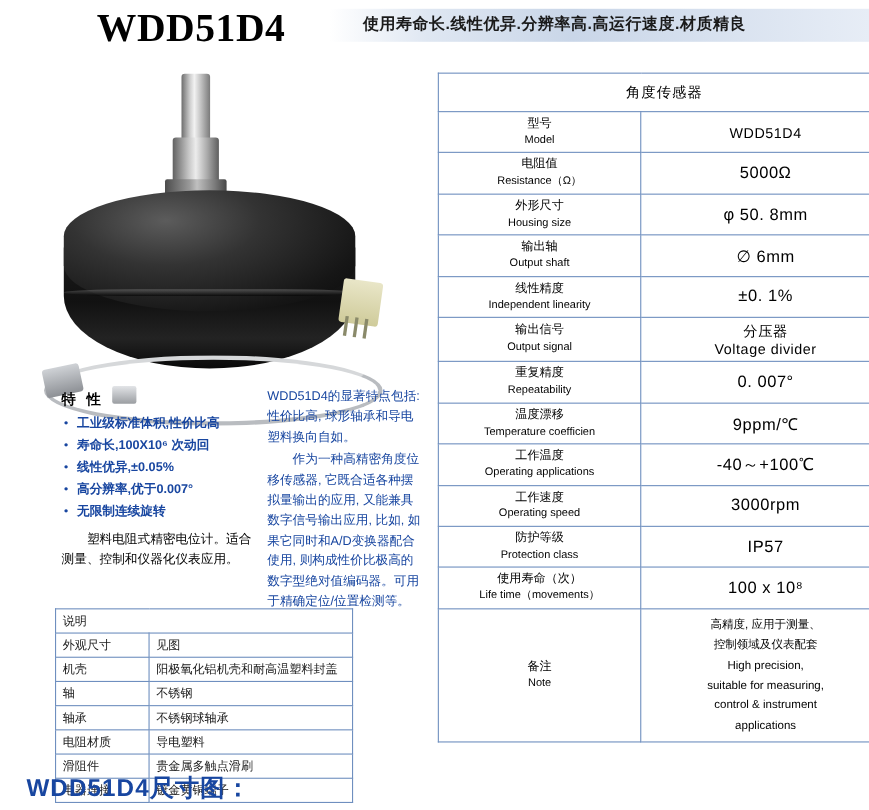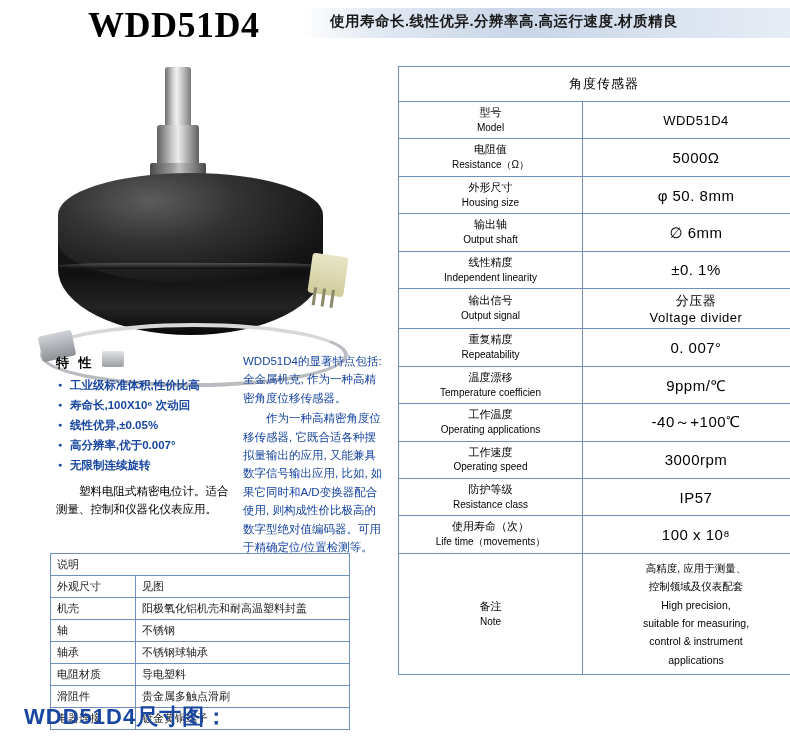--- a/index.html
+++ b/index.html
@@ -178,21 +178,21 @@
   }
   .desc-col p {
     margin: 0 0 2px 0;
     text-indent: 2em;
   }
   .desc-col p.first { text-indent: 0; }
   
   .left-table {
     position: absolute;
     left: 50px; top: 553px;
-    width: 300px;
+    width: 271px;
     border-collapse: collapse;
     font-size: 11px;
   }
   .left-table td {
     border: 1px solid #6f8fbf;
     padding: 3px 6px;
     height: 14px;
     color: #1a1a1a;
   }
   .left-table td.k { width: 72px; }
@@ -275,21 +275,21 @@
     <li>工业级标准体积,性价比高</li>
     <li>寿命长,100X10⁶ 次动回</li>
     <li>线性优异,±0.05%</li>
     <li>高分辨率,优于0.007°</li>
     <li>无限制连续旋转</li>
   </ul>
   <div class="f-para">塑料电阻式精密电位计。适合测量、控制和仪器化仪表应用。</div>
 </div>
 
 <div class="desc-col">
-  <p class="first">WDD51D4的显著特点包括: 全金属机克, 作为一种高精密角度位移传感器。</p>
+  <p class="first">WDD51D4的显著特点包括: 性价比高, 球形轴承和导电塑料换向自如。</p>
   <p>作为一种高精密角度位移传感器, 它既合适各种摆拟量输出的应用, 又能兼具数字信号输出应用, 比如, 如果它同时和A/D变换器配合使用, 则构成性价比极高的数字型绝对值编码器。可用于精确定位/位置检测等。</p>
 </div>
 
 <table class="left-table">
   <tbody>
     <tr>
       <td class="k" colspan="2">说明</td>
     </tr>
     <tr>
       <td class="k">外观尺寸</td>
@@ -393,21 +393,21 @@
       <tr class="row-h">
         <td class="label">
           <span class="cn">工作速度</span>
           <span class="en">Operating speed</span>
         </td>
         <td class="value">3000rpm</td>
       </tr>
       <tr class="row-h">
         <td class="label">
           <span class="cn">防护等级</span>
-          <span class="en">Resistance class</span>
+          <span class="en">Protection class</span>
         </td>
         <td class="value">IP57</td>
       </tr>
       <tr class="row-h">
         <td class="label">
           <span class="cn">使用寿命（次）</span>
           <span class="en">Life time（movements）</span>
         </td>
         <td class="value">100 x 10⁸</td>
       </tr>

